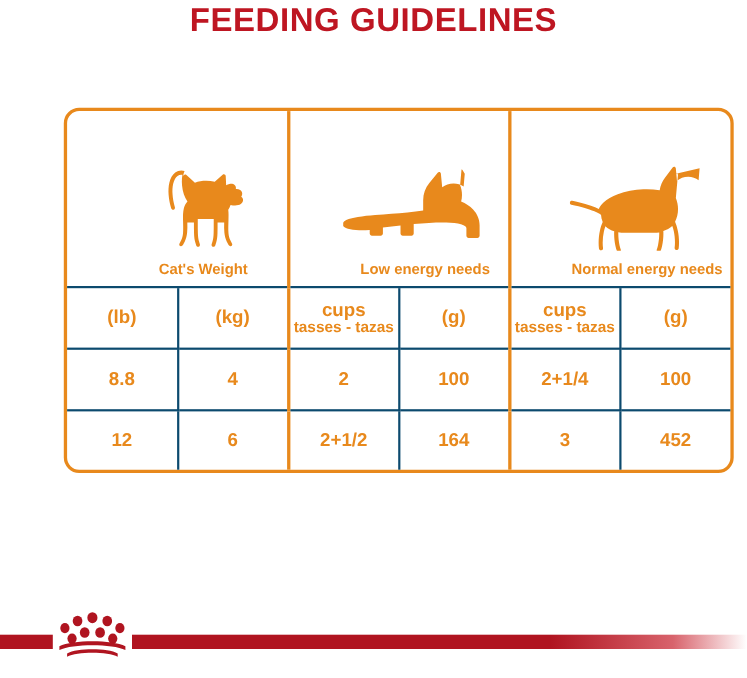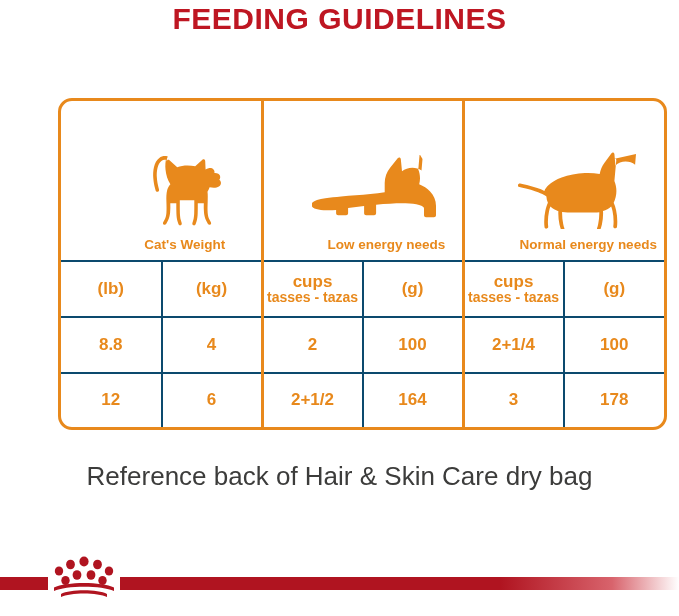--- a/index.html
+++ b/index.html
@@ -290,29 +290,28 @@
         <td class="data-cell">100</td>
       </tr>
 
 
       <tr class="data-row">
         <td class="data-cell">12</td>
         <td class="data-cell">6</td>
         <td class="data-cell grp-left">2+1/2</td>
         <td class="data-cell">164</td>
         <td class="data-cell grp-left">3</td>
-        <td class="data-cell">178</td>
+        <td class="data-cell">452</td>
       </tr>
 
     </tbody>
   </table>
 </div>
 
 <div class="caption">
-  <span>Reference back of Hair &amp; Skin Care  dry bag</span>
 </div>
 
 <div class="brand-bar">
   <div class="bar-seg-left"></div>
   <div class="bar-seg-right"></div>
 </div>
 <div class="crown">
   <svg width="72" height="42" viewBox="0 0 72 42" xmlns="http://www.w3.org/2000/svg">
     <g fill="#B01420">
       <ellipse cx="36" cy="5.5" rx="4.6" ry="5.0"></ellipse>

